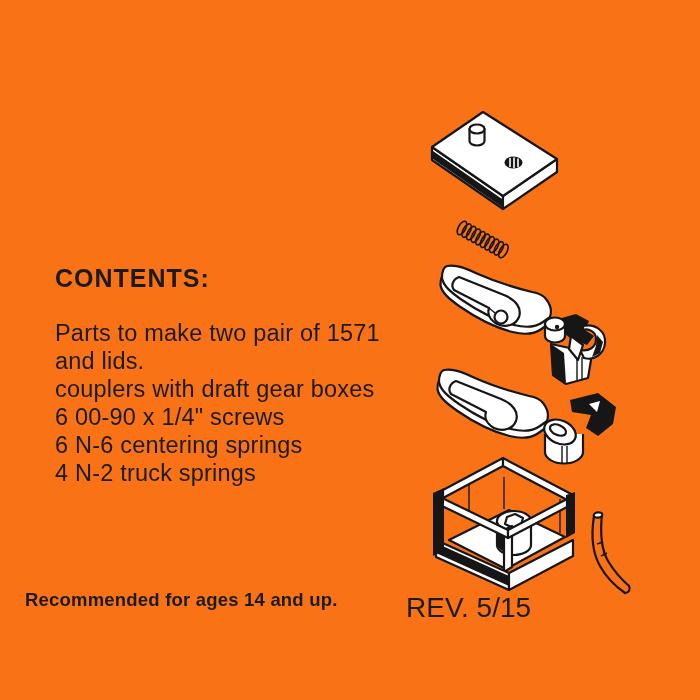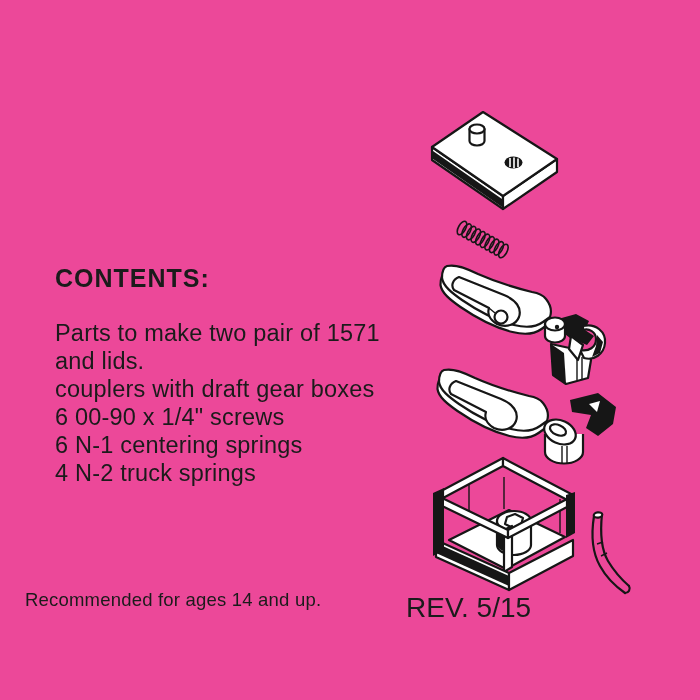--- a/index.html
+++ b/index.html
@@ -3,33 +3,33 @@
 <meta charset="utf-8">
 <style>
   html,body{margin:0;padding:0;}
   body{
     width:700px;height:700px;position:relative;overflow:hidden;
     background:#ffffff;
     font-family:"Liberation Sans", sans-serif;
     color:#1b1b1b;
     -webkit-font-smoothing:antialiased;
   }
-  .page{position:absolute;inset:0;background:#ec4899;}
+  .page{position:absolute;inset:0;background:#f97316;}
   .heading{
     position:absolute;left:55px;top:264px;
     font-size:25px;font-weight:700;letter-spacing:1px;color:#1b1b1b;
   }
   .bodylines{
     position:absolute;left:55px;top:319px;
     font-size:23.5px;line-height:28px;color:#1b1b1b;
     letter-spacing:0.2px;white-space:nowrap;
   }
   .age{
     position:absolute;left:25px;top:589px;
-    font-size:18.5px;font-weight:400;color:#1b1b1b;
+    font-size:18.5px;font-weight:700;color:#1b1b1b;
     letter-spacing:0.2px;white-space:nowrap;
   }
   .rev{
     position:absolute;left:406px;top:592px;
     font-size:28px;font-weight:400;color:#1b1b1b;white-space:nowrap;
   }
   .diagram{
     position:absolute;left:395px;top:90px;width:305px;height:560px;
   }
   svg .ln{stroke:#161616;stroke-width:2.2;fill:none;stroke-linejoin:round;stroke-linecap:round;}
@@ -42,21 +42,21 @@
 
 <div class="page">
 
   <div class="heading">CONTENTS:</div>
 
   <div class="bodylines">
     <div>Parts to make two pair of 1571</div>
     <div>and lids.</div>
     <div>couplers with draft gear boxes</div>
     <div>6 00-90 x 1/4" screws</div>
-    <div>6 N-1 centering springs</div>
+    <div>6 N-6 centering springs</div>
     <div>4 N-2 truck springs</div>
   </div>
 
   <div class="age">Recommended for ages 14 and up.</div>
   <div class="rev">REV. 5/15</div>
 
   <svg class="diagram" viewBox="395 90 305 560" width="305" height="560" xmlns="http://www.w3.org/2000/svg">
     <defs>
       <path id="shankO" d="M447,266 C456,264 466,268 478,274 C496,282 516,288 532,292 C538,293 543,295 546,299 C550,304 552,311 550,317 L543,322 C536,327 526,328 514,325 C498,321 478,311 462,300 C452,293 443,286 442,278 C442,271 444,267 447,266 Z"></path>
       <path id="shankK" d="M459,277 L504,295 C516,300 522,308 519,317 C516,325 506,328 497,324 C490,320 487,314 489,308 L454,290 C451,286 452,280 459,277 Z"></path>

